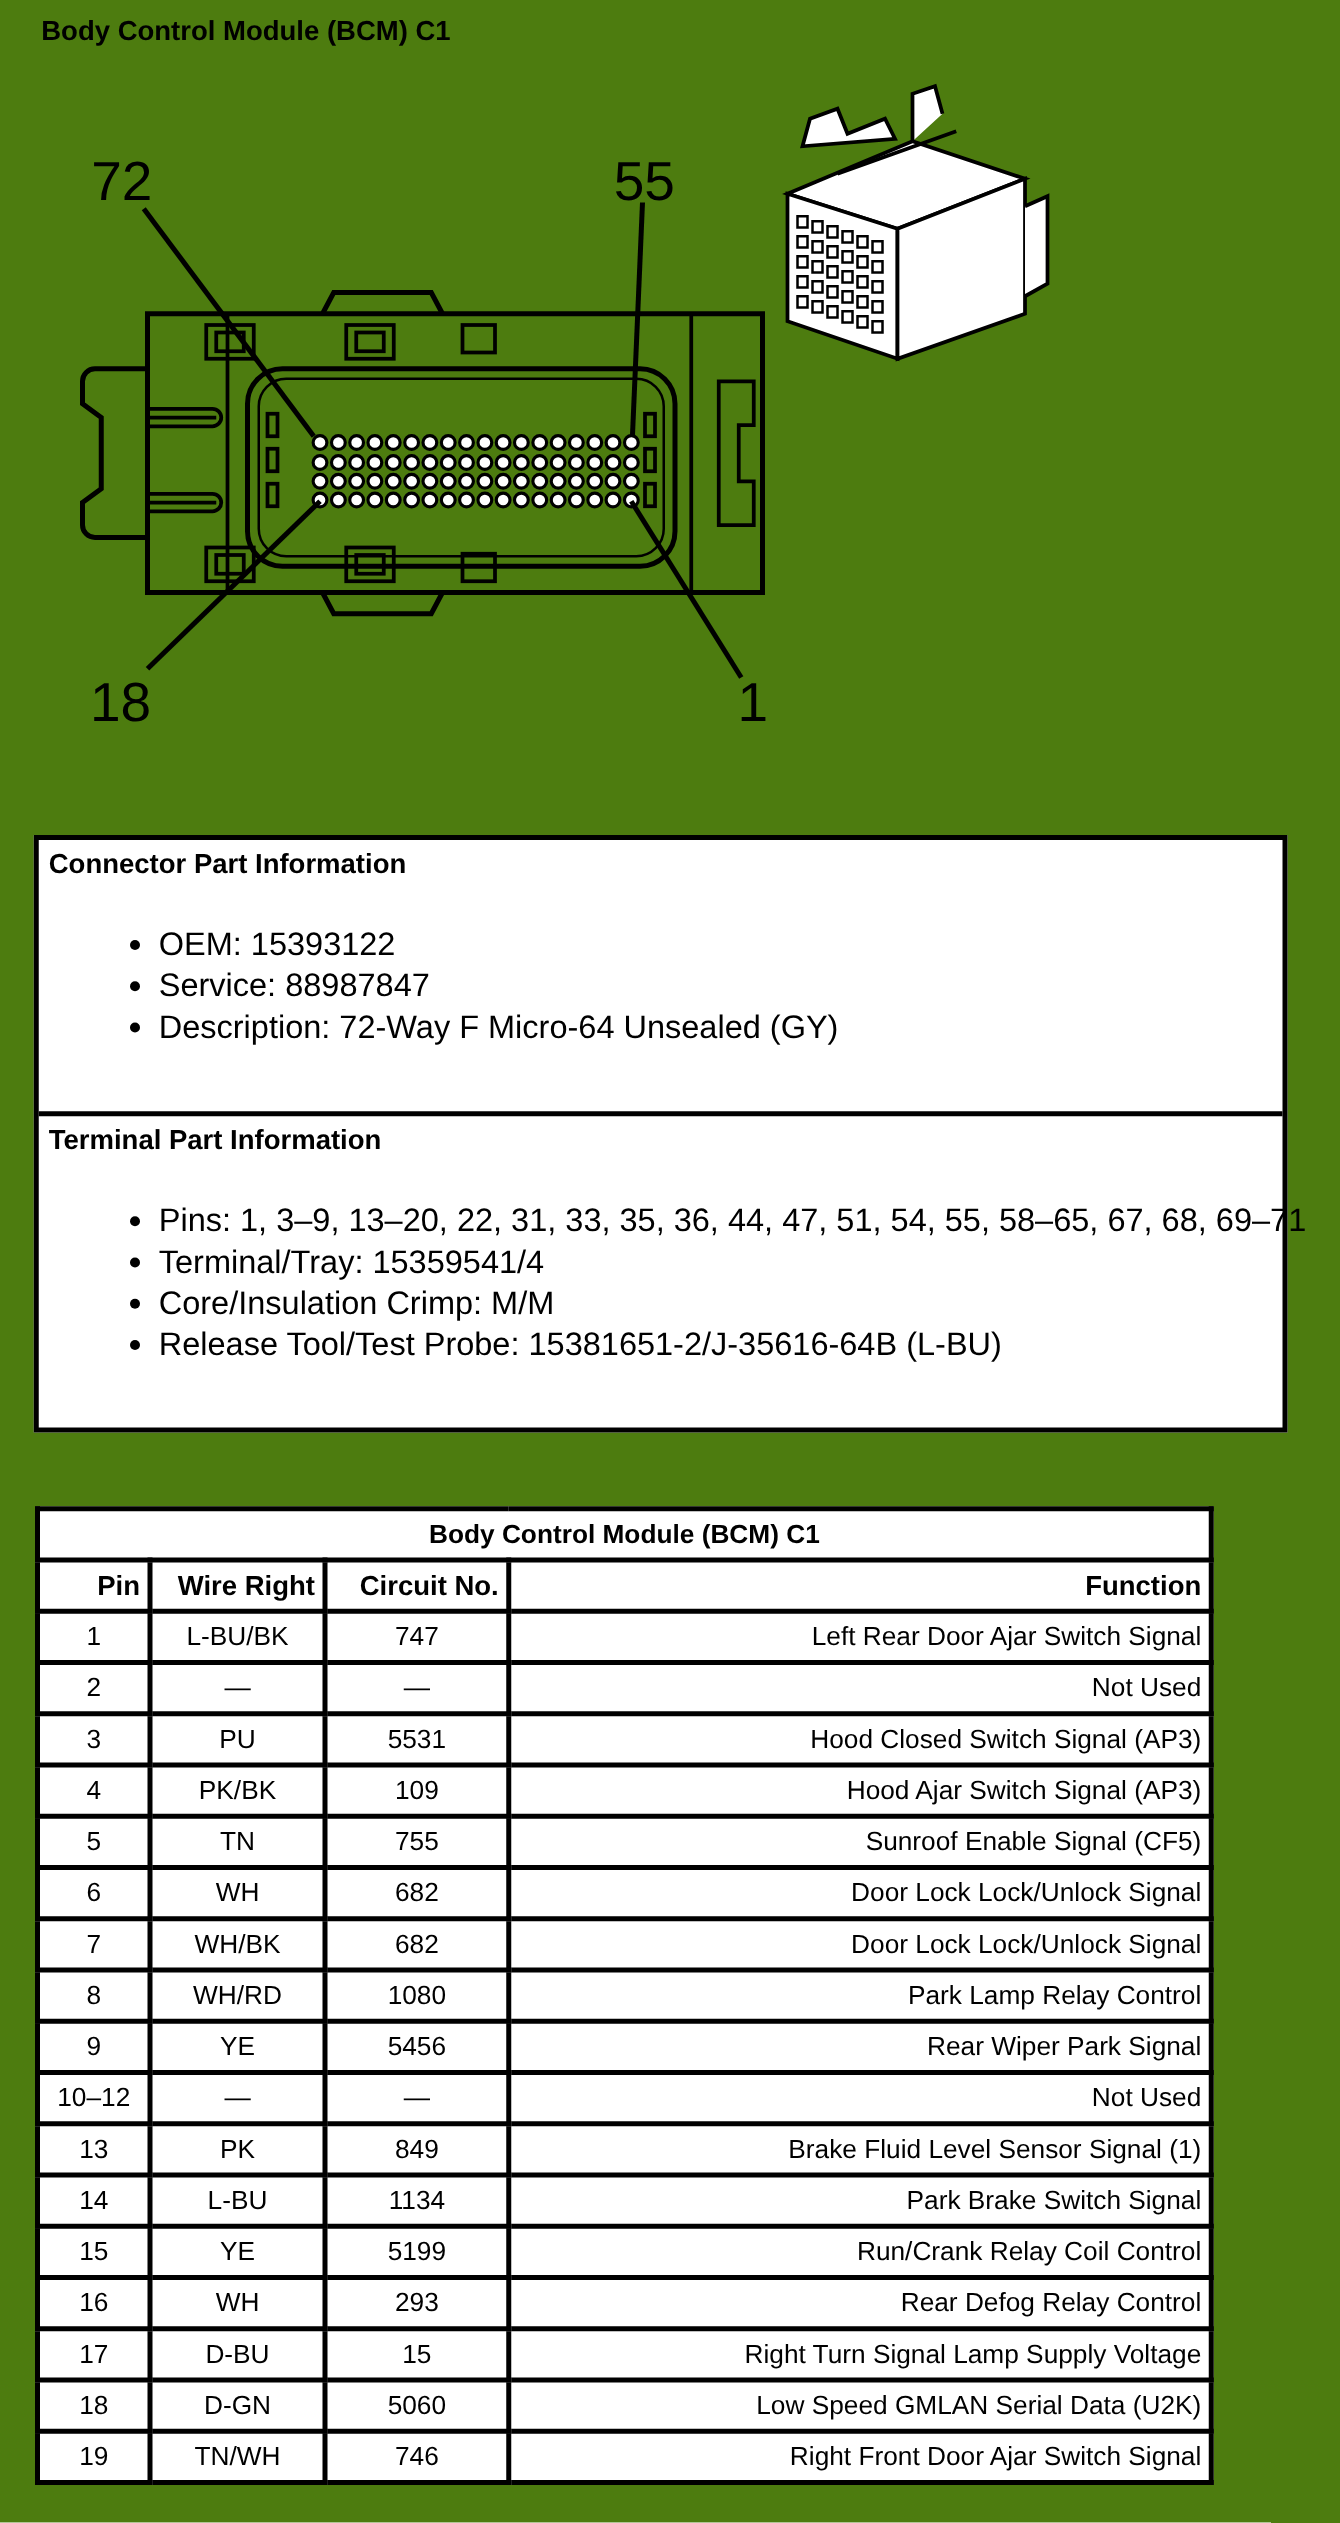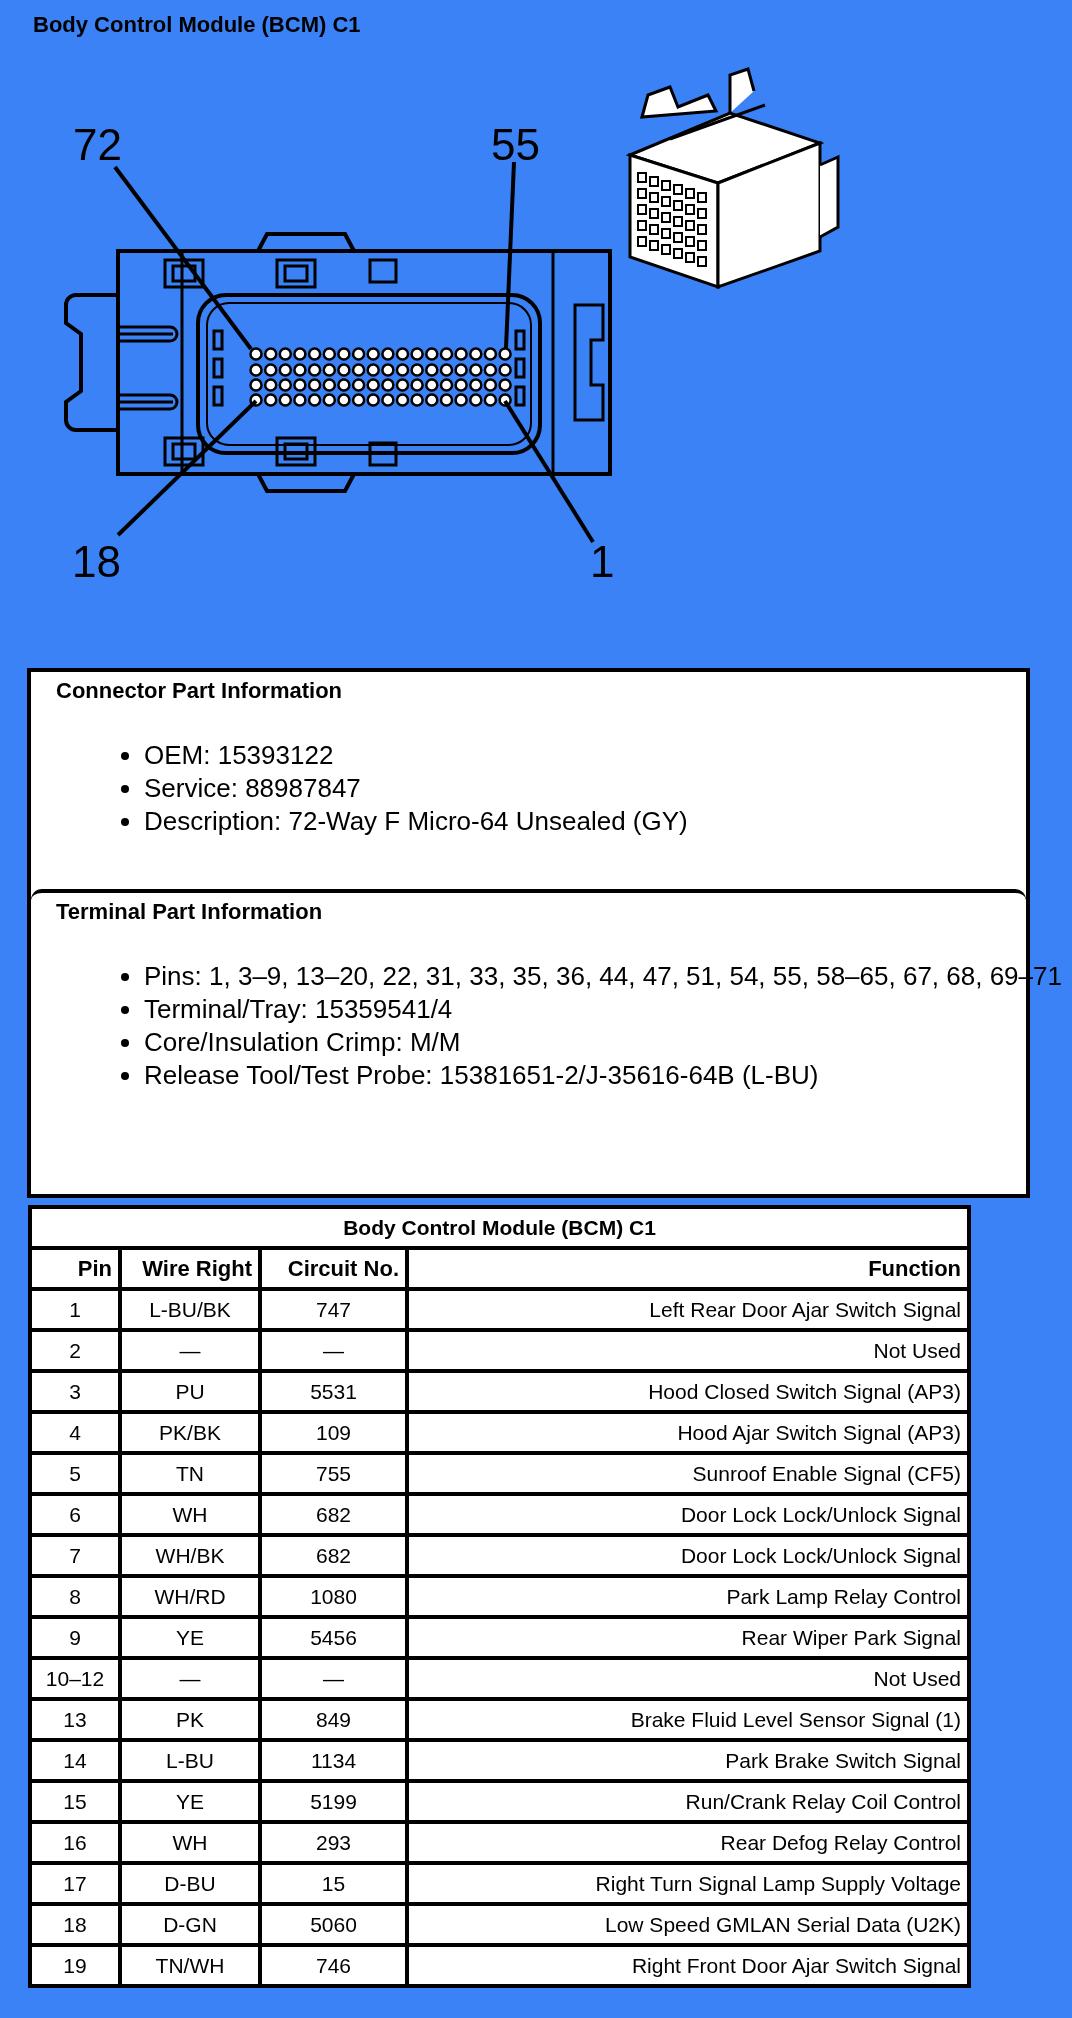--- a/index.html
+++ b/index.html
@@ -1,36 +1,36 @@
 <!DOCTYPE html>
 <html><head>
 <meta charset="utf-8">
 <style>
   html,body{margin:0;padding:0;background:#fff;}
   .page{
-    position:relative;width:1072px;height:2018px;background:#3b82f6;
+    position:relative;width:1072px;height:2018px;background:#4d7c0f;
     font-family:"Liberation Sans","DejaVu Sans",sans-serif;color:#000;overflow:hidden;
   }
   .page-title{
     position:absolute;left:33px;top:12px;margin:0;
     font-size:22px;font-weight:bold;letter-spacing:0;
   }
   
   .diagram{position:absolute;left:30px;top:55px;width:840px;height:565px;}
   .diagram svg{display:block;width:840px;height:565px;}
   .dg-label{font-family:"Liberation Sans",sans-serif;font-size:44px;fill:#000;}
   
   .info-box{
     position:absolute;left:27px;top:668px;width:1003px;box-sizing:border-box;
     border:4px solid #000;background:#fff;
   }
-  .info-section{box-sizing:border-box;padding:6px 8px 0 25px;}
+  .info-section{box-sizing:border-box;padding:6px 8px 0 8px;}
   .info-section.sec2{border-top:4px solid #000;}
   .sec1{height:217px;}
-  .sec2{height:305px;border-radius:11px;}
+  .sec2{height:253px;}
   .info-title{margin:0;font-size:22px;font-weight:bold;}
   .info-list{margin:40px 0 0 0;padding:0 0 0 88px;list-style:disc;}
   .info-list li{
     font-size:26px;line-height:22px;margin:0 0 11px 0;white-space:nowrap;
   }
   
   table.pinout{
     position:absolute;left:28px;top:1205px;width:939px;
     border-collapse:collapse;table-layout:fixed;background:#fff;
   }

